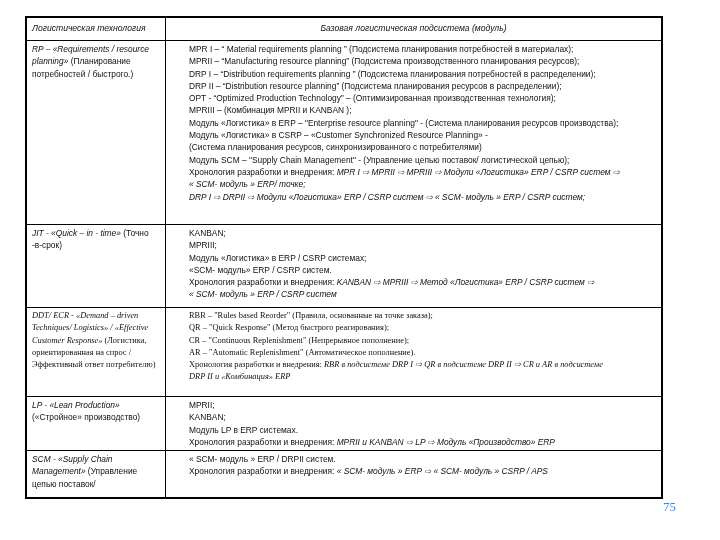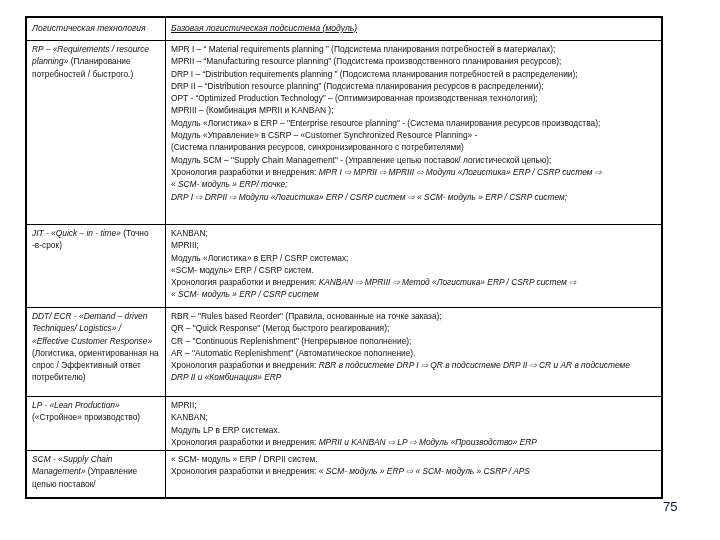--- a/index.html
+++ b/index.html
@@ -12,34 +12,34 @@
     position: absolute; left: 25px; top: 16px; width: 638px;
     border-collapse: collapse; table-layout: fixed;
     border: 2px solid #000;
   }
   .tbl td {
     border: 1px solid #000; vertical-align: top;
     font-size: 8.4px; line-height: 12.3px;
     padding: 2px 5px 2px 5px;
   }
   .tbl tr.head td { height: 16px; font-style: italic; font-size: 8.6px; padding-top: 4px; }
-  .tbl tr.head td.c2 { text-align: left; text-decoration: underline; }
+  .tbl tr.head td.c2 { text-align: center; }
   .c1 { width: 128px; margin-left: 33px; }
   .c1 .it { font-style: italic; }
-  .line { display: block; white-space: nowrap; }
+  .line { display: block; white-space: nowrap; margin-left: 18px; }
   .line.wrap { white-space: normal; }
   .em { font-style: italic; }
   .r1 td { height: 179px; }
   .r2 td { height: 78px; }
-  .r3 td { height: 84px; }
+  .r3 td { height: 84px; font-family: Liberation Serif, serif; }
   .r4 td { height: 49px; }
   .r5 td { height: 42px; }
   .pagenum {
     position: absolute; left: 663px; top: 499px;
-    font-size: 13px; font-family: Liberation Sans, sans-serif; color: #0f172a;
+    font-size: 13px; font-family: Liberation Serif, serif; color: #3b82f6;
   }
 </style>
 </head>
 <body>
 
 <table class="tbl">
   <tbody>
       <tr class="head">
     <td class="c1">Логистическая технология</td>
     <td class="c2">Базовая логистическая подсистема (модуль)</td>
@@ -51,21 +51,21 @@
       <span>(Планирование потребностей / быстрого.)</span>
     </td>
     <td>
       <span class="line">MPR I –  “ Material  requirements planning ”  (Подсистема планирования потребностей в материалах);</span>
       <span class="line">MPRII –  “Manufacturing  resource planning”   (Подсистема производственного планирования ресурсов);</span>
       <span class="line">DRP I –  “Distribution  requirements planning  ”  (Подсистема планирования потребностей в распределении);</span>
       <span class="line">DRP II –  “Distribution resource planning”   (Подсистема планирования ресурсов в распределении);</span>
       <span class="line">OPT  -     “Optimized Production Technology” – (Оптимизированная производственная технология);</span>
       <span class="line">MPRIII –   (Комбинация  MPRII и  KANBAN );</span>
       <span class="line">Модуль «Логистика» в ERP  – "Enterprise resource planning" - (Система планирования ресурсов производства);</span>
-      <span class="line">Модуль «Управление» в CSRP –   «Customer Synchronized Resource  Planning» -</span>
+      <span class="line">Модуль «Логистика» в CSRP –   «Customer Synchronized Resource  Planning» -</span>
       <span class="line">(Система планирования ресурсов, синхронизированного с потребителями)</span>
       <span class="line">Модуль SCM – "Supply Chain Management" - (Управление цепью поставок/ логистической цепью);</span>
       <span class="line wrap"><span>Хронология разработки и внедрения: </span><span class="em">MPR I  ⇨   MPRII ⇨   MPRIII ⇨   Модули «Логистика» ERP / CSRP систем ⇨</span></span>
       <span class="line em">« SCM- модуль » ERP/ точке;</span>
       <span class="line em">DRP I  ⇨  DRPII ⇨ Модули «Логистика» ERP / CSRP систем ⇨ « SCM- модуль » ERP / CSRP систем;</span>
     </td>
   </tr>
 
   <tr class="r2">
     <td class="c1">

